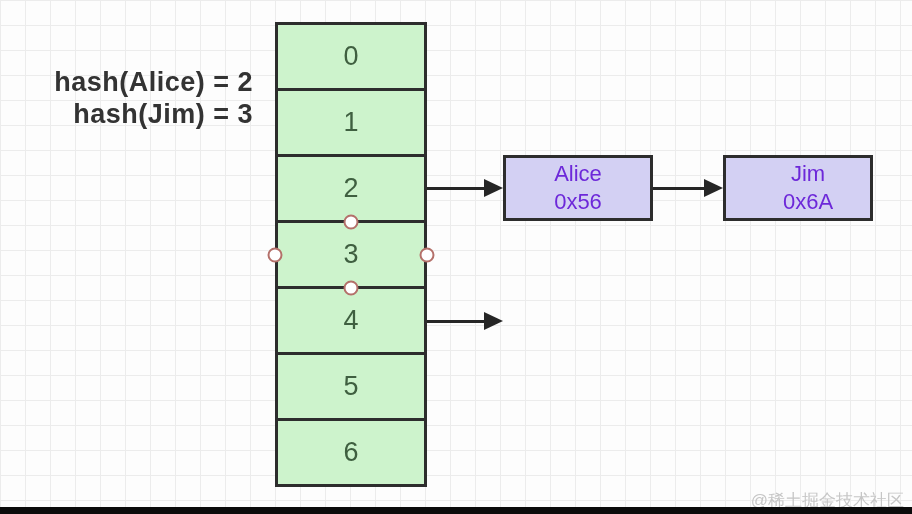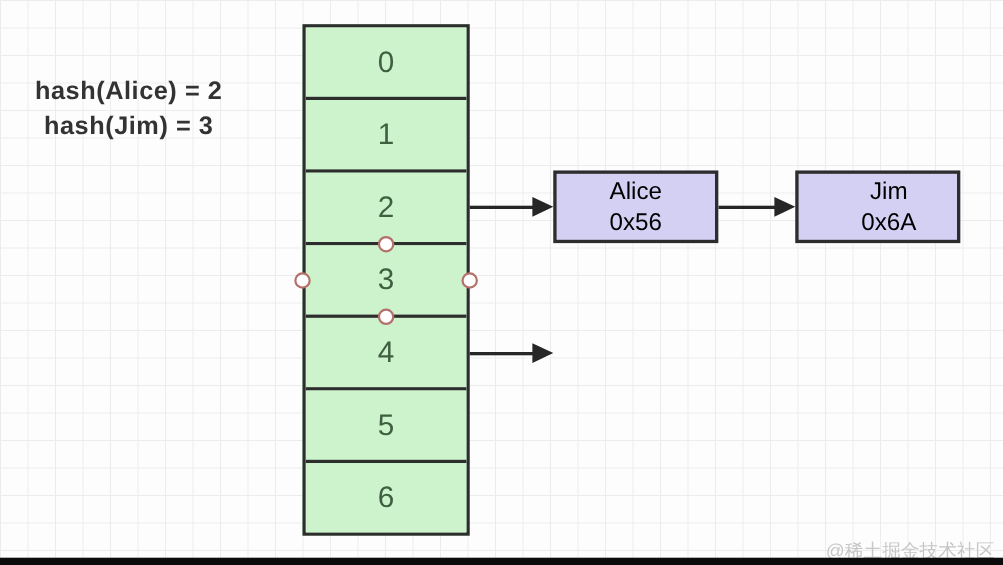--- a/index.html
+++ b/index.html
@@ -15,25 +15,25 @@
     background-color: #fdfdfd;
     background-image:
       linear-gradient(to right, #ececec 1px, transparent 1px),
       linear-gradient(to bottom, #ececec 1px, transparent 1px);
     background-size: 25px 25px;
   }
 
   
   .annotations {
     position: absolute;
-    left: 3px;
+    left: 25px;
     top: 66px;
     width: 228px;
-    text-align: center;
-    font-size: 23px;
+    text-align: right;
+    font-size: 27px;
     font-weight: bold;
     line-height: 32px;
     color: #333333;
     letter-spacing: 0.5px;
   }
 
   
   .array {
     position: absolute;
     left: 275px;
@@ -82,21 +82,21 @@
     height: 66px;
     box-sizing: border-box;
     border: 3px solid #2d2d2d;
     background: #d3d0f3;
     display: flex;
     flex-direction: column;
     align-items: center;
     justify-content: center;
     font-size: 22px;
     line-height: 28px;
-    color: #000000;
+    color: #6d28d9;
     text-align: center;
   }
   .node.alice { left: 503px; top: 155px; }
   .node.jim   { left: 723px; top: 155px; padding-left: 20px; }
   .node.tom   { left: 503px; top: 288px; }
 
   
   .arrow { position: absolute; height: 18px; }
   .arrow .shaft {
     position: absolute;

